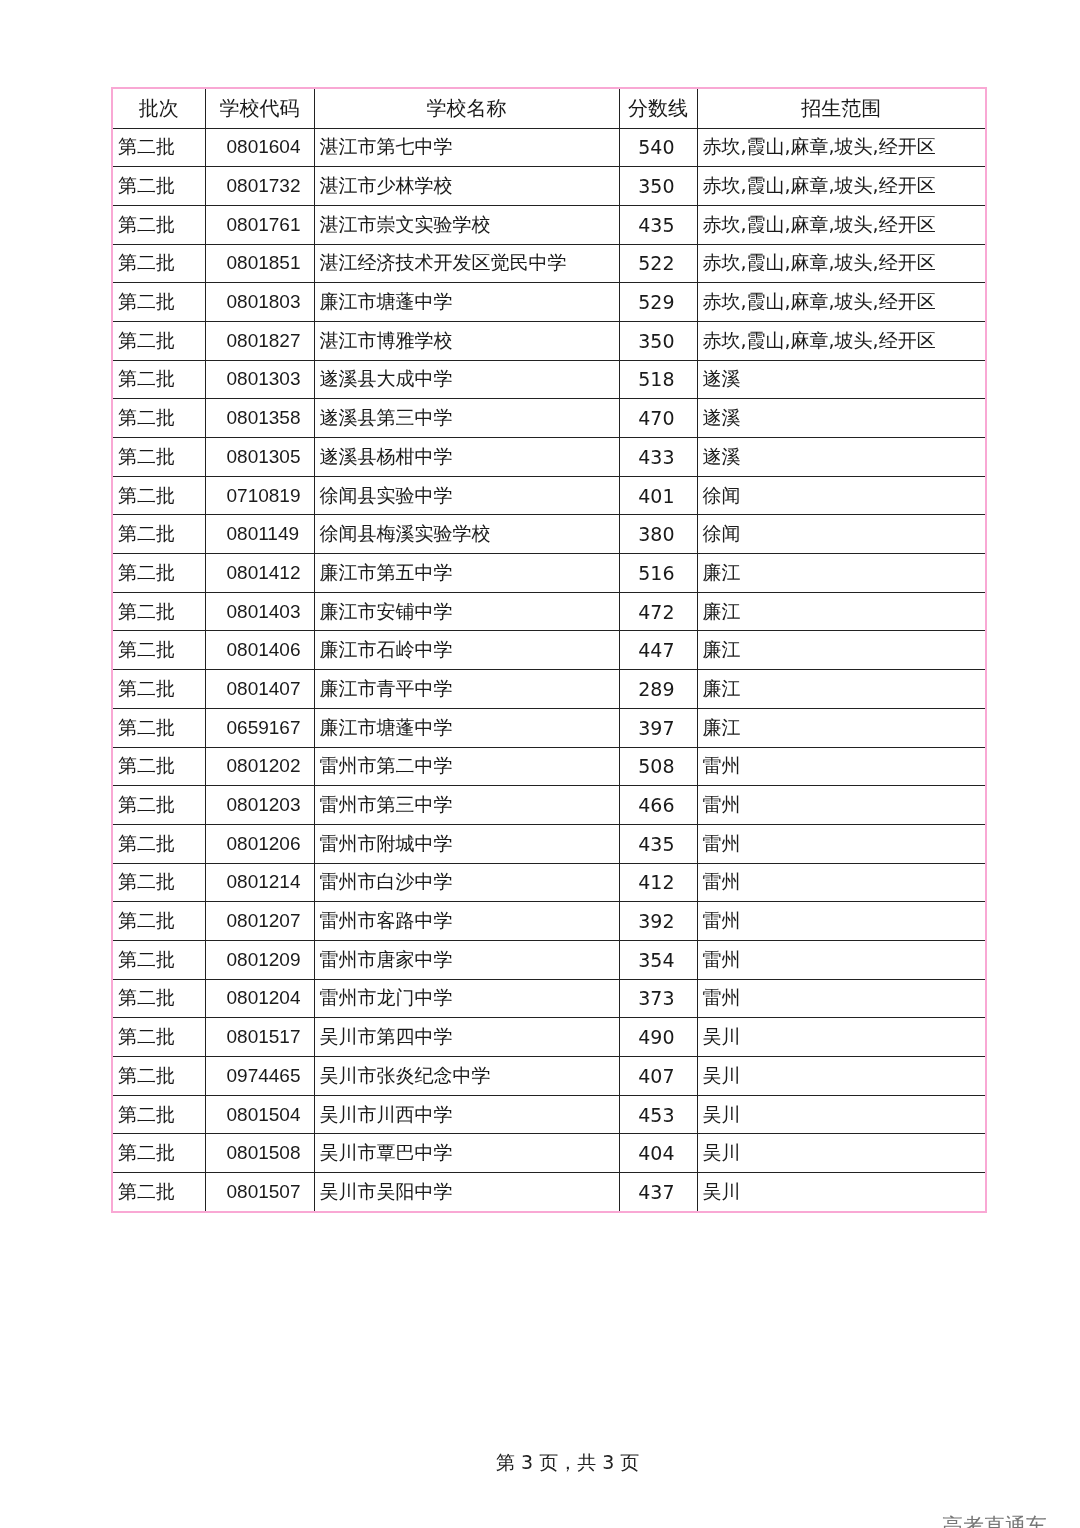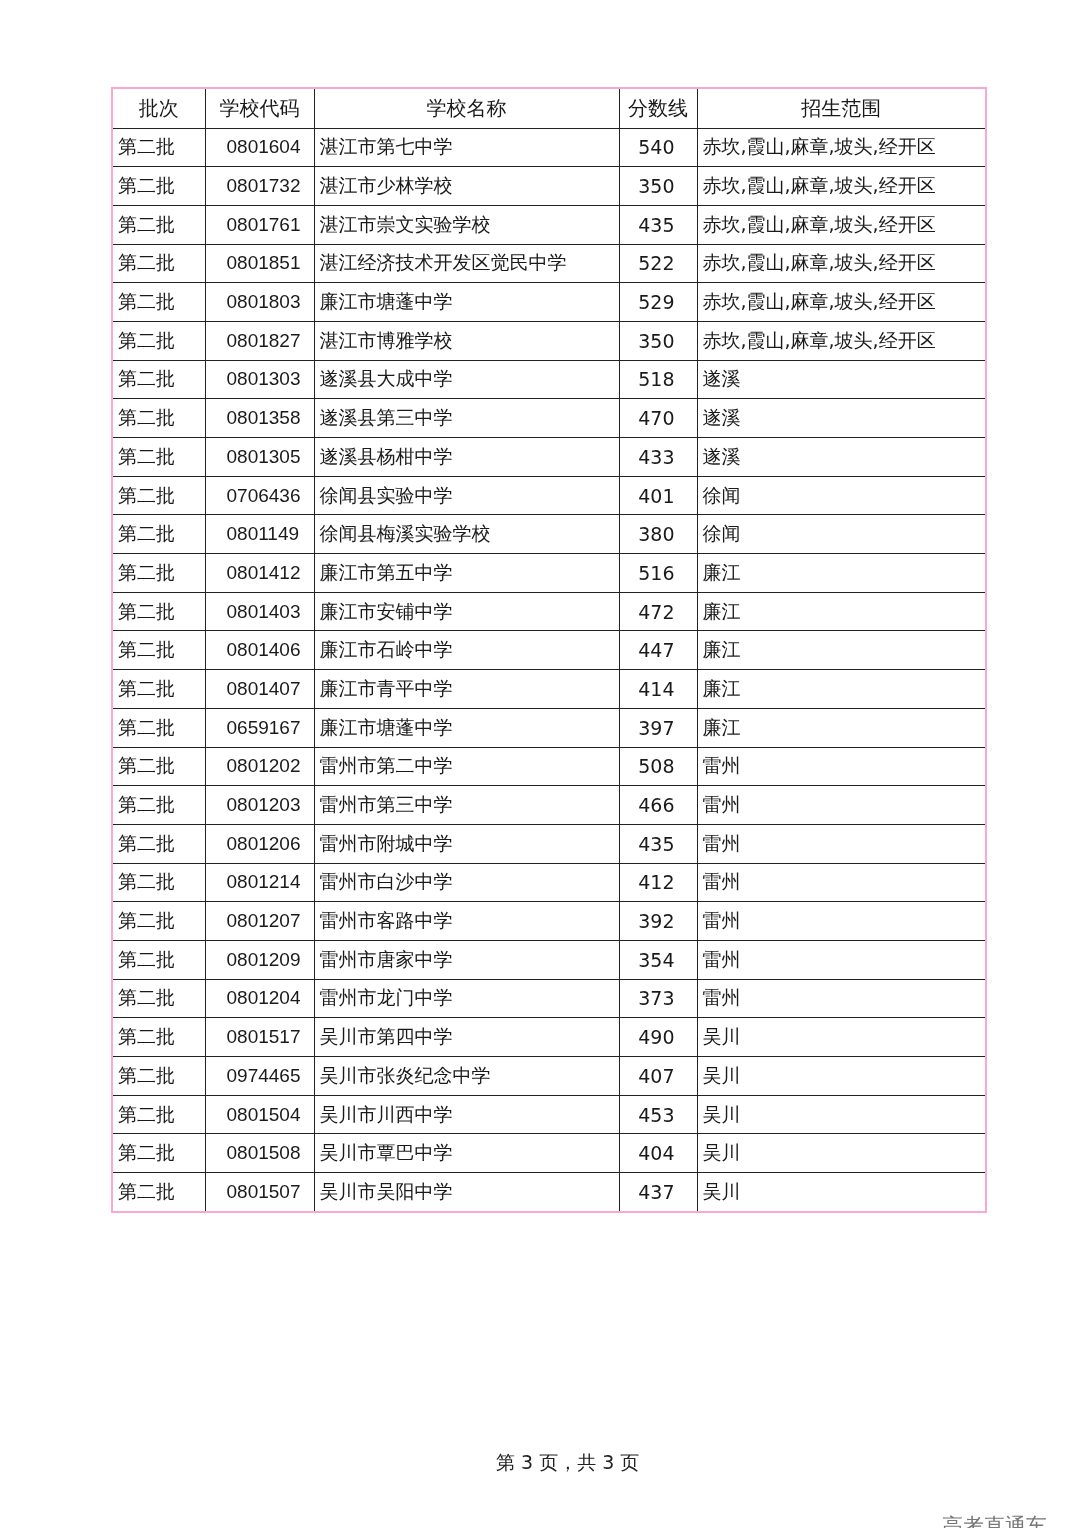--- a/index.html
+++ b/index.html
@@ -97,21 +97,21 @@
       </tr>
       <tr>
         <td>第二批</td>
         <td class="code">0801305</td>
         <td>遂溪县杨柑中学</td>
         <td class="score">433</td>
         <td>遂溪</td>
       </tr>
       <tr>
         <td>第二批</td>
-        <td class="code">0706436</td>
+        <td class="code">0710819</td>
         <td>徐闻县实验中学</td>
         <td class="score">401</td>
         <td>徐闻</td>
       </tr>
       <tr>
         <td>第二批</td>
         <td class="code">0801149</td>
         <td>徐闻县梅溪实验学校</td>
         <td class="score">380</td>
         <td>徐闻</td>
@@ -134,21 +134,21 @@
         <td>第二批</td>
         <td class="code">0801406</td>
         <td>廉江市石岭中学</td>
         <td class="score">447</td>
         <td>廉江</td>
       </tr>
       <tr>
         <td>第二批</td>
         <td class="code">0801407</td>
         <td>廉江市青平中学</td>
-        <td class="score">414</td>
+        <td class="score">289</td>
         <td>廉江</td>
       </tr>
       <tr>
         <td>第二批</td>
         <td class="code">0659167</td>
         <td>廉江市塘蓬中学</td>
         <td class="score">397</td>
         <td>廉江</td>
       </tr>
       <tr>

